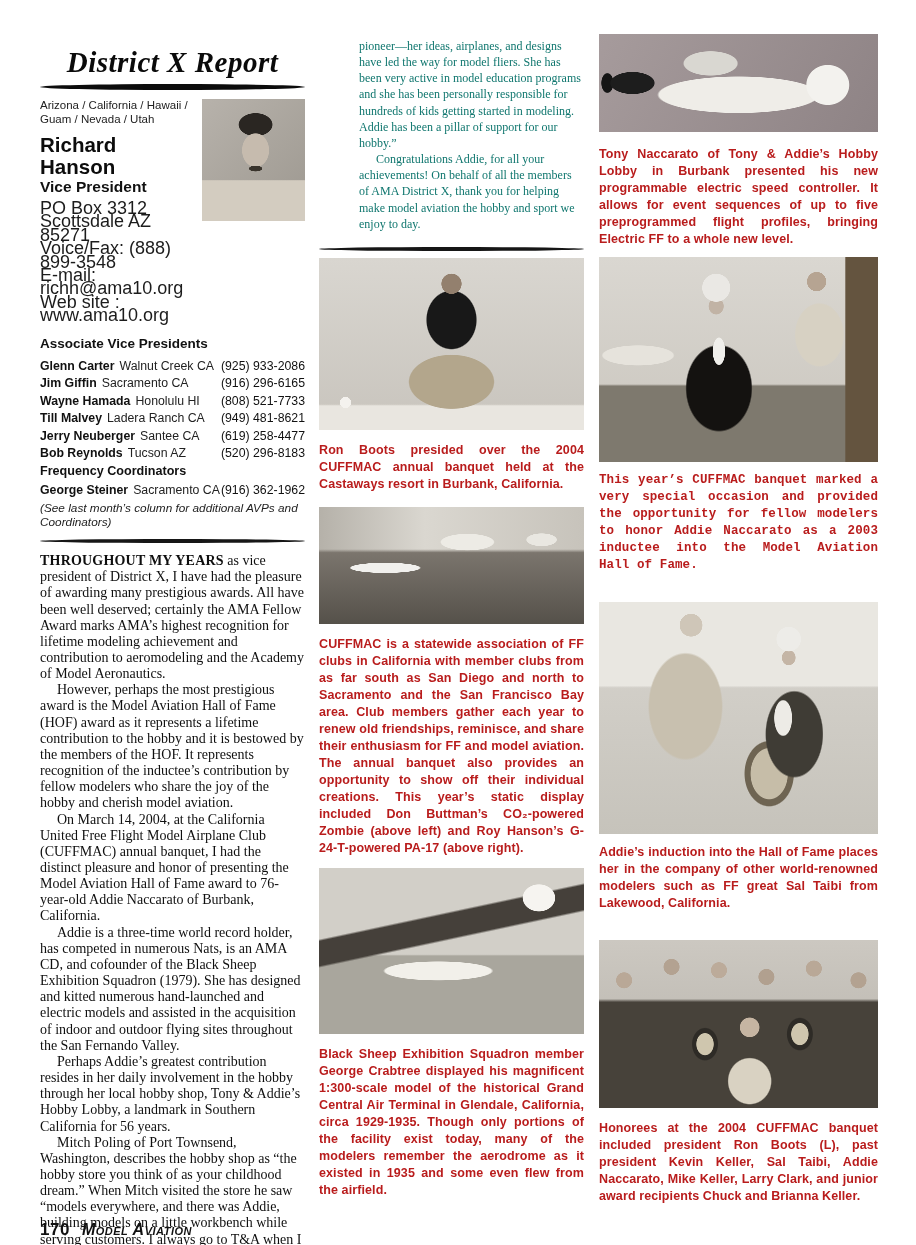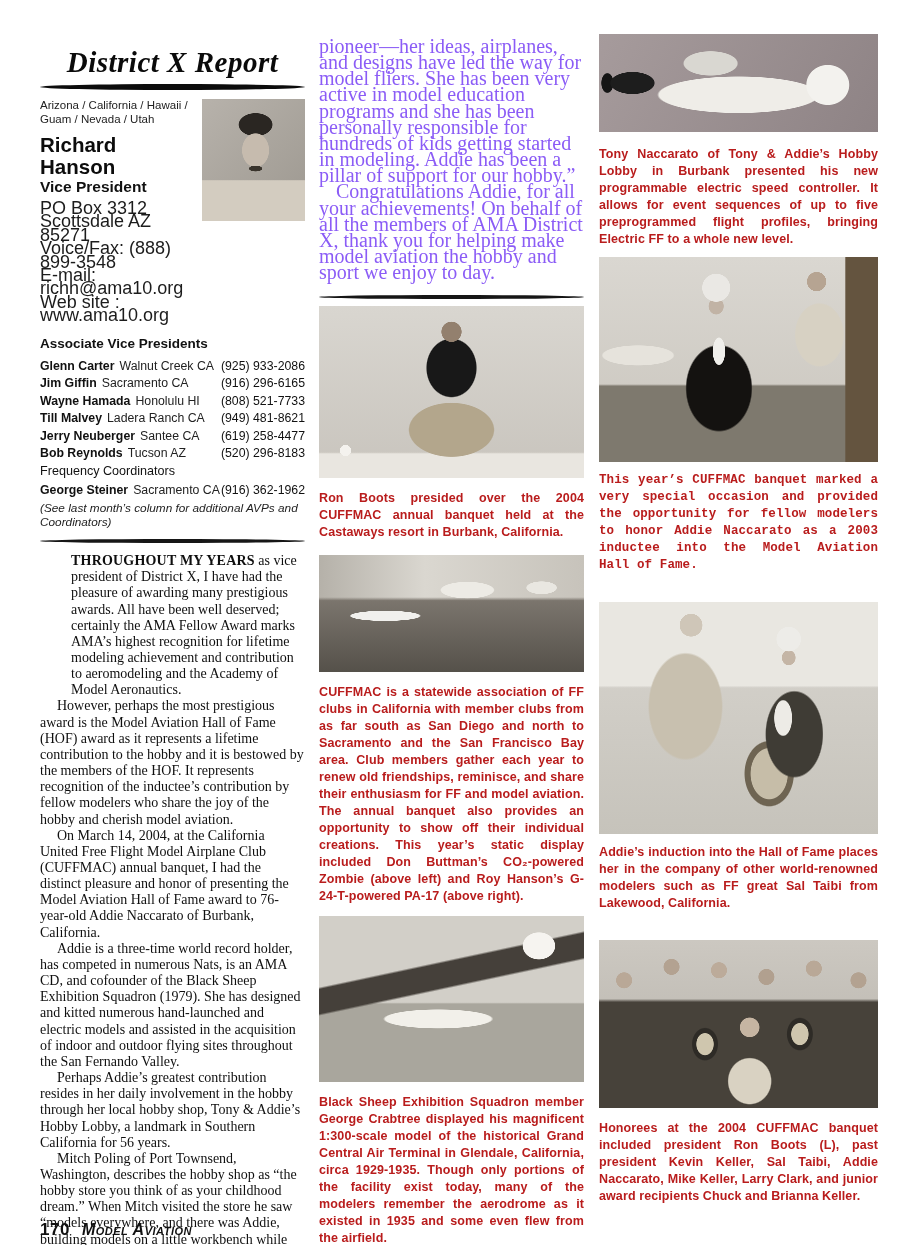--- a/index.html
+++ b/index.html
@@ -34,27 +34,27 @@
       radial-gradient(ellipse 20px 25px at 52% 42%, #c6bbae 0 66%, rgba(0,0,0,0) 69%),
       radial-gradient(ellipse 25px 17px at 52% 21%, #2a2622 0 66%, rgba(0,0,0,0) 69%),
       linear-gradient(180deg, rgba(0,0,0,0) 66%, #d3ccc0 67%),
       linear-gradient(135deg, #b7b2ab, #9d9890);
   }
   .avp-heading{margin:14px 0 9px;font-size:13.5px;line-height:14px;font-weight:bold;}
   .avp-row{display:flex;justify-content:space-between;align-items:baseline;font-size:12.3px;line-height:12.8px;margin-bottom:4.7px;}
   .avp-left b{margin-right:5px;}
   .avp-left .city{color:#222;}
   .avp-phone{white-space:nowrap;}
-  .freq-heading{font-size:12.6px;line-height:13px;font-weight:normal;margin:2px 0 6px;}
+  .freq-heading{font-size:12.6px;line-height:13px;font-weight:bold;margin:2px 0 6px;}
   .avp-note{margin:3px 0 0;font-style:italic;font-size:11.8px;line-height:14px;color:#222;}
 
   
   .article{margin-top:10px;font-family:"Liberation Serif",serif;font-size:14px;line-height:16.15px;color:#0f0f0f;}
   .article p{margin:0;text-indent:17px;}
-  .article p.no-indent{text-indent:0;margin-left:31px;}
+  .article p.no-indent{text-indent:0;}
   .lead{letter-spacing:.2px;}
   .signoff{margin-top:16px !important;}
   .wings{vertical-align:-1px;margin-left:3px;}
 
   
   .cap{font-weight:bold;font-size:12.5px;line-height:17px;text-align:justify;margin:12px 0 0;color:#b91c1c;letter-spacing:.1px;}
 
   
   .photo-ron{width:265px;height:172px;margin-top:7px;
     background-image:
@@ -120,21 +120,21 @@
       radial-gradient(circle 11px at 54% 52%, #c6b5a2 0 86%, rgba(0,0,0,0) 92%),
       radial-gradient(ellipse 30px 32px at 54% 84%, #d9d2c2 0 70%, rgba(0,0,0,0) 74%),
       radial-gradient(ellipse 11px 14px at 38% 62%, #cfc6ae 0 76%, rgba(0,0,0,0) 82%),
       radial-gradient(ellipse 16px 20px at 38% 62%, #2e2b26 0 78%, rgba(0,0,0,0) 84%),
       radial-gradient(ellipse 11px 14px at 72% 56%, #cfc6ae 0 76%, rgba(0,0,0,0) 82%),
       radial-gradient(ellipse 16px 20px at 72% 56%, #2e2b26 0 78%, rgba(0,0,0,0) 84%),
       linear-gradient(180deg, rgba(0,0,0,0) 35%, #47423a 37%),
       linear-gradient(180deg, #ccc8c1, #b5b1a9);}
 
   
-  .midtext{font-family:"Liberation Serif",serif;font-size:20px;line-height:16.15px;color:#8b5cf6;}
+  .midtext{font-family:"Liberation Serif",serif;font-size:12px;line-height:16.15px;color:#0f766e;margin-left:40px;}
   .midtext p{margin:0;text-indent:17px;}
   .midtext p.no-indent{text-indent:0;}
   .mid-divider{margin-top:15px;}
 
   
   .footer{position:absolute;left:40px;top:1220px;display:flex;align-items:baseline;gap:12px;}
   .pageno{font-size:17px;font-weight:bold;letter-spacing:.5px;}
   .maglogo{font-family:"Liberation Sans",sans-serif;font-style:italic;font-weight:bold;font-size:16px;font-variant:small-caps;letter-spacing:.5px;}
 </style>
 </head>

